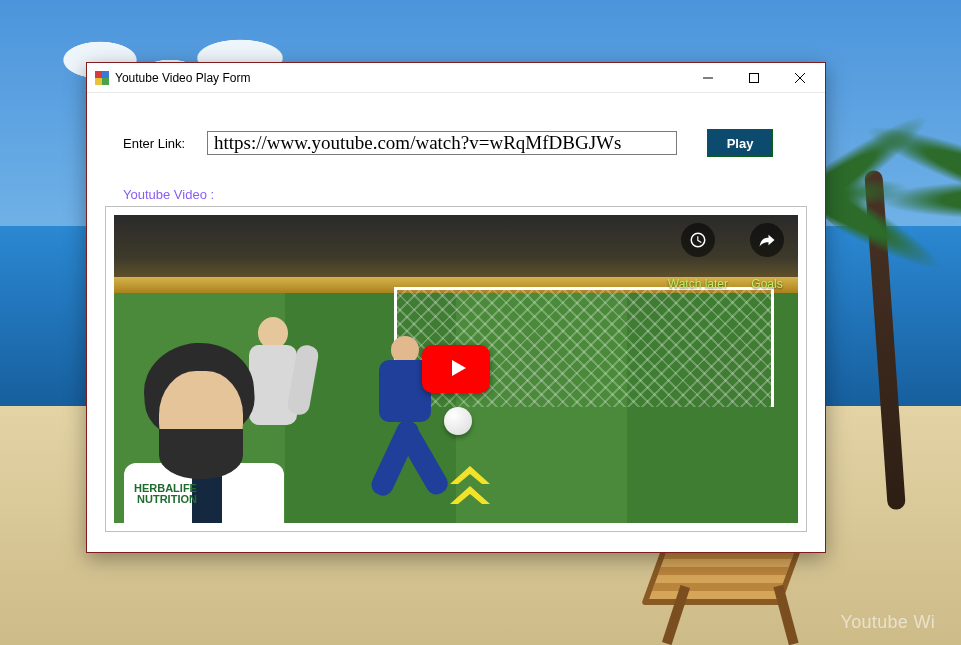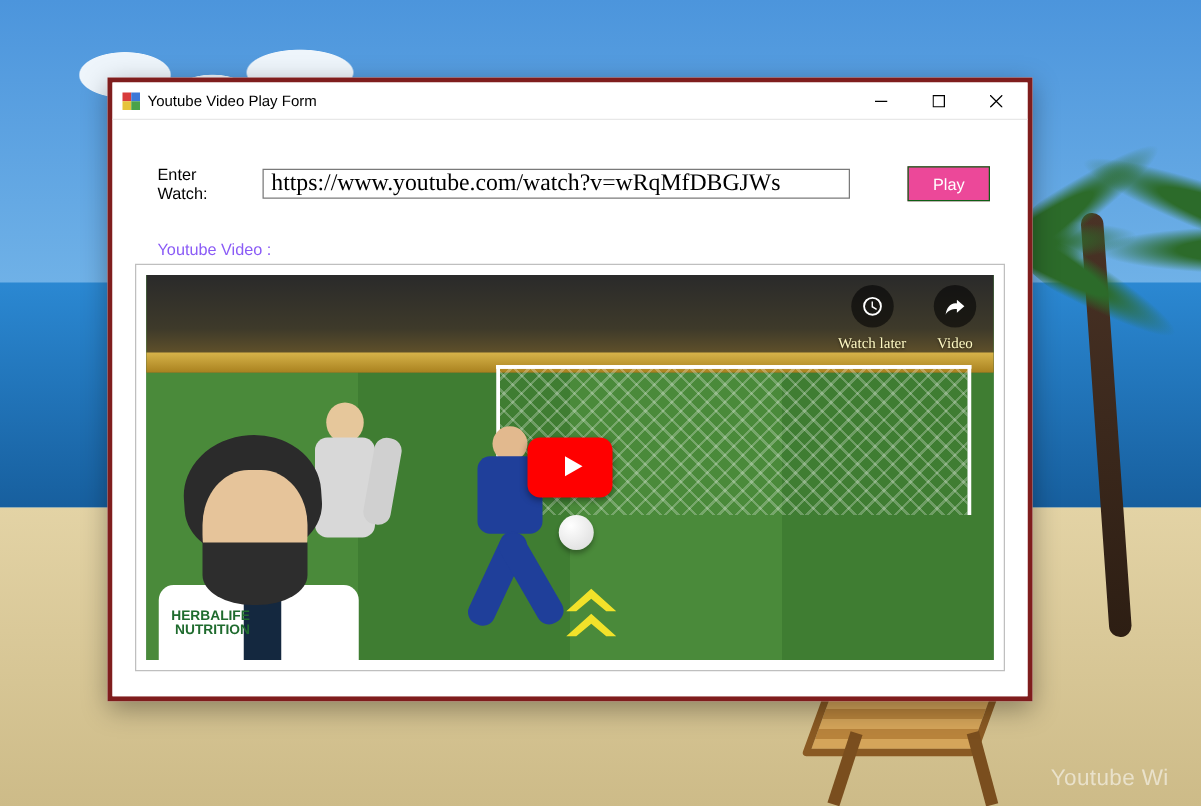--- a/index.html
+++ b/index.html
@@ -33,21 +33,21 @@
     .chair .leg.b{ left:120px; transform:rotate(-15deg);}
     .watermark { position:absolute; right:26px; bottom:12px; color:rgba(255,255,255,.55); font-size:18px; font-weight:400; letter-spacing:.3px; text-align:left; line-height:1.1;}
 
     
     .window {
       position: absolute;
       left: 86px;
       top: 62px;
       width: 740px;
       background: #fff;
-      border: 4px solid #7f1d1d;
+      border: 1px solid #7f1d1d;
       box-shadow: 0 6px 20px rgba(0,0,0,.35);
     }
     .titlebar {
       height: 30px;
       display: flex;
       align-items: center;
       padding: 0 2px 0 8px;
       background: #fff;
       border-bottom: 1px solid #e8e8e8;
     }
@@ -74,27 +74,27 @@
     .lbl { color:#000; font-size:13px; width:70px; }
     .link-input {
       width: 470px;
       height: 24px;
       border: 1px solid #7a7a7a;
       padding: 2px 6px;
       font-size: 19px;
       font-family: Liberation Serif, serif;
     }
     .play-btn {
-      margin-left: 32px;
+      margin-left: 16px;
       width: 66px;
       height: 28px;
-      background: #ec4899;
+      background: #0c4a6e;
       border: 1px solid #0e5f15;
       color: #fff;
-      font-weight: 400;
+      font-weight: 700;
       font-size: 13px;
       cursor: pointer;
     }
     .section-label { font-size:13px; margin: 0 0 4px 18px; color:#8b5cf6; }
 
     .player-shell {
       margin: 4px 0 0 0;
       border: 1px solid #bfbfbf;
       padding: 8px;
       background:#fff;
@@ -128,21 +128,21 @@
     .face .jersey{position:absolute; left:20px; top:130px; width:160px; height:90px; background:#fff; border-radius:12px;}
     .face .stripe{position:absolute; left:88px; top:130px; width:30px; height:90px; background:#14283f;}
     .face .txt{position:absolute; left:30px; top:150px; font:700 11px/1 sans-serif; color:#1f6b2e;}
     .arrow{ position:absolute; left:328px; bottom:12px;}
     .arrow svg{ width:56px; height:60px;}
 
     .yt-overlay { position:absolute; left:0; right:0; top:0; height:60px; background:linear-gradient(rgba(0,0,0,.55),transparent); display:flex; align-items:flex-start; padding:10px 14px; gap:12px;}
     .channel-badge{ width:34px; height:34px; border-radius:50%; background:#0b62c9; display:flex; align-items:center; justify-content:center; color:#fff; font:700 7px/1 sans-serif; flex:none;}
     .video-title{ color:#fff; font-size:18px; font-weight:400; text-shadow:0 1px 2px rgba(0,0,0,.6);}
     .yt-right{ position:absolute; top:8px; right:14px; display:flex; gap:22px;}
-    .yt-chip{ display:flex; flex-direction:column; align-items:center; gap:5px; color:#fef9c3; font-size:12px; text-shadow:0 1px 2px rgba(0,0,0,.6);font-family:Liberation Serif, serif;}
+    .yt-chip{ display:flex; flex-direction:column; align-items:center; gap:20px; color:#bef264; font-size:12px; text-shadow:0 1px 2px rgba(0,0,0,.6);}
     .yt-chip .ic{ width:34px; height:34px; border-radius:50%; background:rgba(0,0,0,.55); display:flex; align-items:center; justify-content:center;}
     .yt-chip svg{ width:18px; height:18px; fill:#fff;}
     .yt-play{ position:absolute; left:50%; top:50%; transform:translate(-50%,-50%); width:68px; height:48px; border-radius:10px; background:#ff0000; display:flex; align-items:center; justify-content:center; box-shadow:0 2px 6px rgba(0,0,0,.4);}
     .yt-play svg{ width:24px; height:24px; fill:#fff; margin-left:4px;}
   </style>
 </head>
 <body>
 
 <div class="sky"></div>
 <div class="sea"></div>
@@ -188,21 +188,21 @@
       <div class="win-btn close">
         <svg viewBox="0 0 10 10">
             <path d="M0 0l10 10M10 0L0 10" stroke="#000" stroke-width="1"></path>
           </svg>
       </div>
     </div>
   </div>
 
   <div class="client">
     <div class="row1">
-      <div class="lbl">Enter Watch:</div>
+      <div class="lbl">Enter Link:</div>
       <input class="link-input" type="text" value="https://www.youtube.com/watch?v=wRqMfDBGJWs" style="">
       <button class="play-btn">Play</button>
     </div>
 
     <div class="section-label">Youtube Video :</div>
 
     <div class="player-shell">
       <div class="player">
         <div class="pitch"></div>
         <div class="crowd"></div>
@@ -243,21 +243,21 @@
                 </svg>
             </div>
             <span>Watch later</span>
           </div>
           <div class="yt-chip">
             <div class="ic">
               <svg viewBox="0 0 24 24">
                   <path d="M14 9V5l8 7-8 7v-4c-6 0-10 2-12 6 1-7 5-13 12-12z"></path>
                 </svg>
             </div>
-            <span>Video</span>
+            <span>Goals</span>
           </div>
         </div>
 
         <div class="yt-play">
           <span>
             <svg viewBox="0 0 24 24">
                 <path d="M6 4l14 8-14 8z"></path>
               </svg>
           </span>
         </div>

